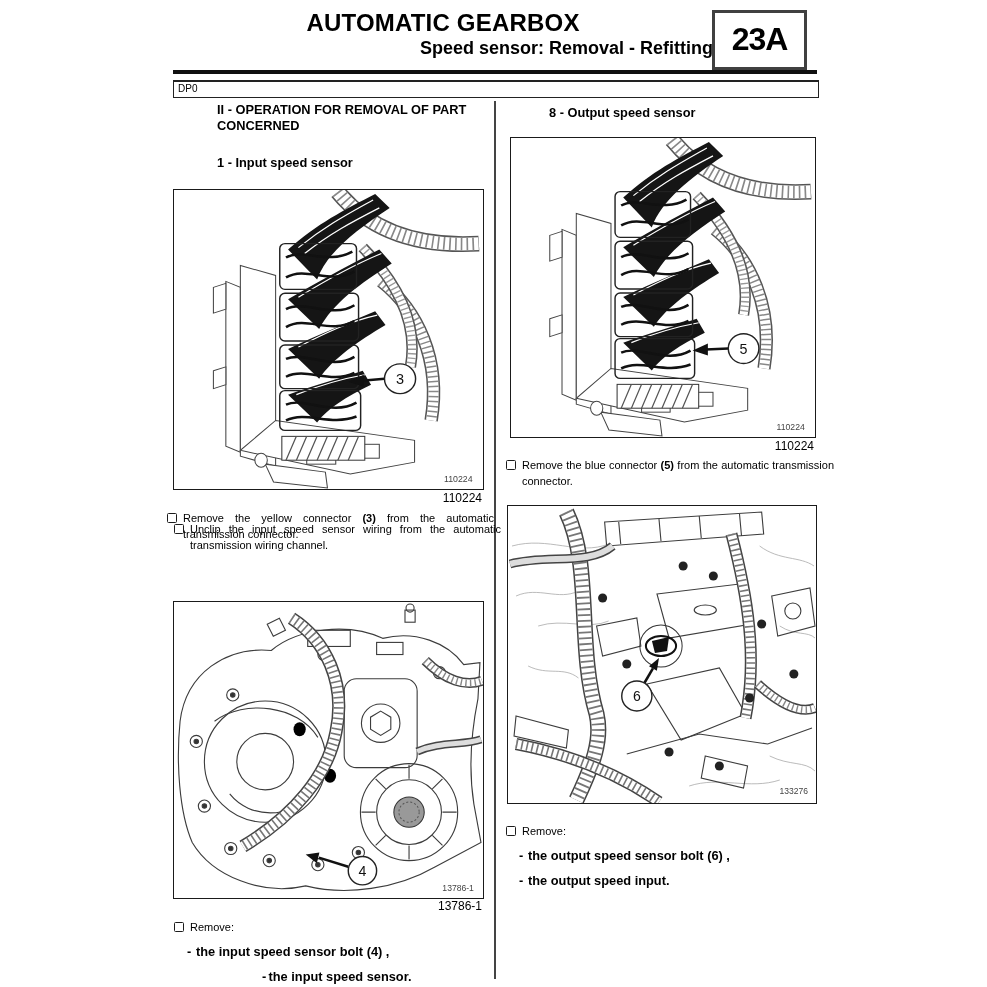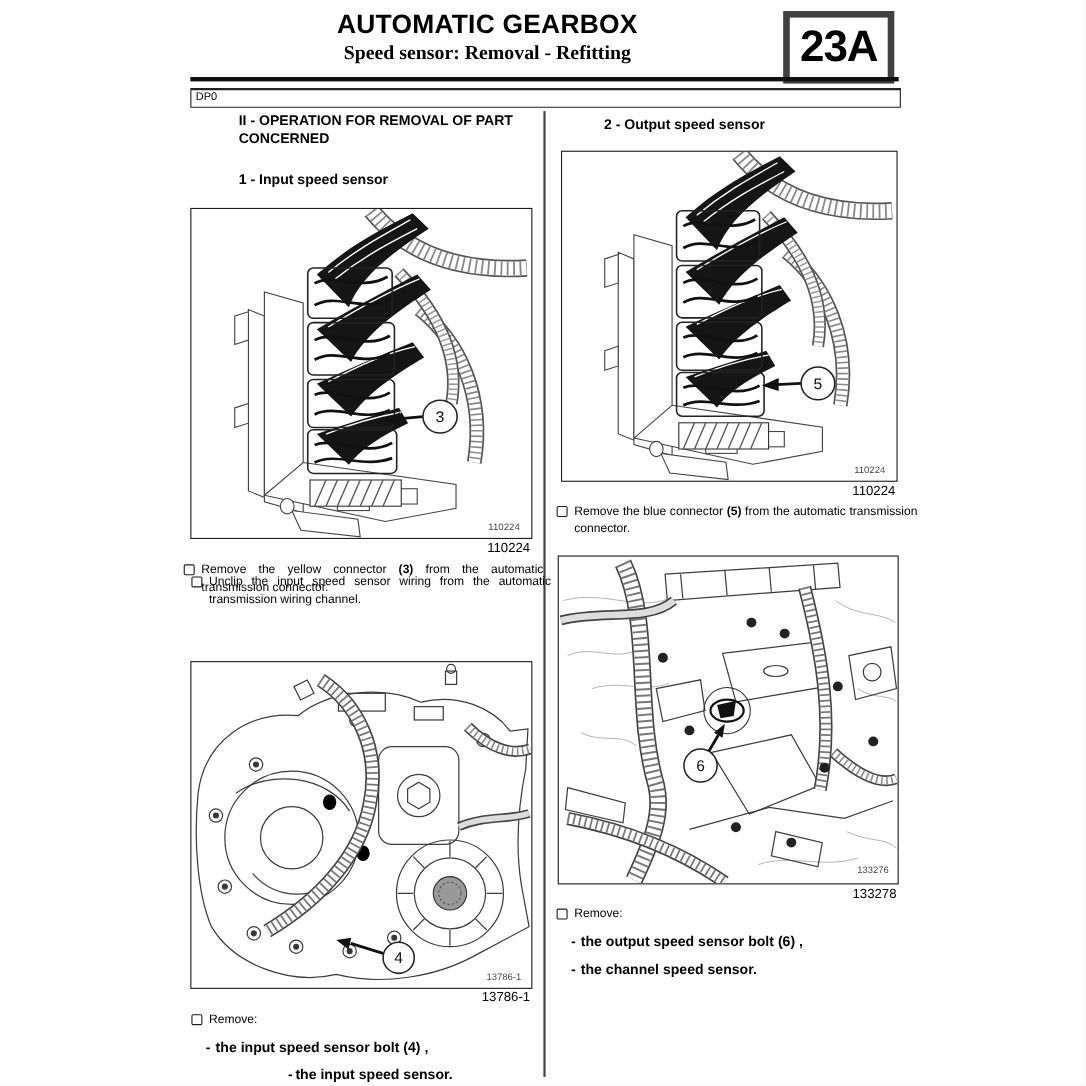--- a/index.html
+++ b/index.html
@@ -4,25 +4,25 @@
 <style>
   html,body { margin:0; padding:0; background:#fff; }
   .page {
     position:relative; width:987px; height:987px; background:#ffffff;
     font-family:"Liberation Sans", sans-serif; color:#000;
     outline:1px solid #d8d8d8; overflow:hidden;
   }
   .abs { position:absolute; }
   .hdr-title { left:173px; top:9px; width:540px; text-align:center;
     font-size:24px; font-weight:bold; letter-spacing:.2px; }
-  .hdr-sub { left:173px; top:38px; width:540px; text-align:center;
-    font-size:18px; font-weight:bold;font-family:Liberation Serif, serif; }
+  .hdr-sub { left:173px; top:38px; width:540px; text-align:right;
+    font-size:18px; font-weight:bold; }
   .code-box { left:712px; top:10px; width:89px; height:54px;
-    border:6px solid #404040; text-align:center; line-height:52px;
-    font-size:40px; font-weight:bold; letter-spacing:-1px; }
+    border:3px solid #404040; text-align:center; line-height:52px;
+    font-size:32px; font-weight:bold; letter-spacing:-1px; }
   .hdr-rule { left:173px; top:70px; width:644px; height:4px; background:#101010; }
   .dp0-box { left:173px; top:80px; width:640px; height:15px;
     border:1px solid #222; border-top-width:2px; font-size:10px;
     line-height:14px; padding-left:4px; }
   .col-divider { left:494px; top:101px; width:2px; height:878px; background:#444; }
   .h-bold { font-weight:bold; font-size:12.8px; line-height:16px;margin-left:44px; }
   .fig { border:1px solid #1a1a1a; background:#fff; overflow:hidden; }
   .fig svg { display:block; }
   .caption { font-size:12px; text-align:right; }
   .bullet { font-size:11px; line-height:16px; text-align:justify; padding-left:17px; }
@@ -202,21 +202,21 @@
     <span class="sq"></span>
     <span>Remove:</span>
   </div>
   <div class="abs sub" style="left:187px; top:944px; width:297px;">
     <span class="dash">-</span><span>the input speed sensor bolt </span><b>(4)</b><span> ,</span>
   </div>
   <div class="abs sub" style="left:187px; top:969px; width:297px;text-align:center;">
     <span class="dash">-</span><span>the input speed sensor.</span>
   </div>
 
-  <div class="abs h-bold" style="left:505px; top:105px; width:310px;">2 - Output speed sensor</div>
+  <div class="abs h-bold" style="left:505px; top:105px; width:310px;">8 - Output speed sensor</div>
 
   <div class="abs fig" style="left:510px; top:137px; width:304px; height:299px;">
     <svg width="304" height="299" viewBox="0 0 298 301" preserveAspectRatio="none">
       <g fill="none">
         <path d="M158,2 C185,36 228,58 294,54" stroke="#555" stroke-width="16"></path>
         <path d="M158,2 C185,36 228,58 294,54" stroke="#fff" stroke-width="13"></path>
         <path d="M158,2 C185,36 228,58 294,54" stroke="#888" stroke-width="13" stroke-dasharray="1.6,4"></path>
         <path d="M200,92 C234,120 258,170 248,232" stroke="#555" stroke-width="13"></path>
         <path d="M200,92 C234,120 258,170 248,232" stroke="#fff" stroke-width="10"></path>
         <path d="M200,92 C234,120 258,170 248,232" stroke="#888" stroke-width="10" stroke-dasharray="1.5,3.5"></path>
@@ -334,26 +334,25 @@
       </g>
       <g>
         <line x1="135.5" y1="177" x2="144" y2="162.4" stroke="#111" stroke-width="2.5"></line>
         <polygon points="150,152 147.9,164.7 140.1,160.2" fill="#111"></polygon>
         <circle cx="128" cy="190" r="15" fill="#fff" stroke="#222" stroke-width="1.4"></circle>
         <text class="callout-num" x="128" y="195" text-anchor="middle">6</text>
       </g>
       <text class="innerref" x="298" y="288" text-anchor="end">133276</text>
     </svg>
   </div>
-  <div class="abs caption" style="left:507px; top:805px; width:308px;">133278</div>
 
   <div class="abs bullet" style="left:505px; top:823px; width:312px;">
     <span class="sq"></span>
     <span>Remove:</span>
   </div>
   <div class="abs sub" style="left:519px; top:848px; width:296px;">
     <span class="dash">-</span><span>the output speed sensor bolt </span><b>(6)</b><span> ,</span>
   </div>
   <div class="abs sub" style="left:519px; top:873px; width:296px;">
-    <span class="dash">-</span><span>the channel speed sensor.</span>
+    <span class="dash">-</span><span>the output speed input.</span>
   </div>
 
 </div>
 
 </body></html>

